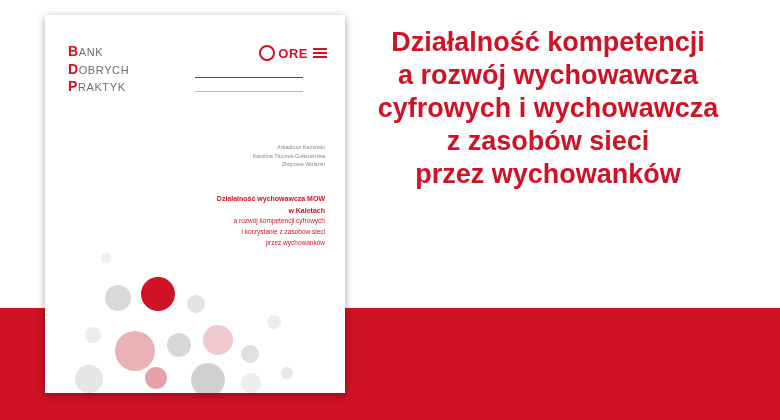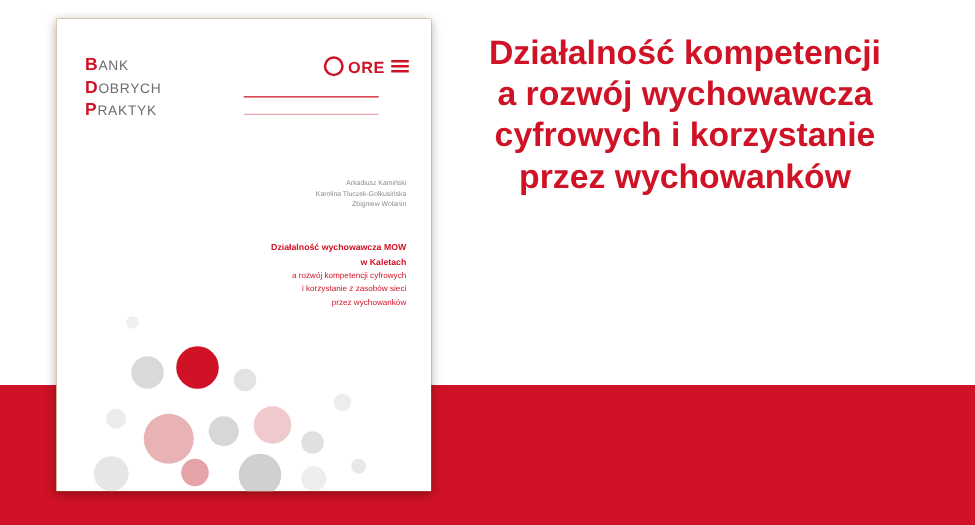--- a/index.html
+++ b/index.html
@@ -224,17 +224,18 @@
       <div class="dot" style="left:146px; top:348px; width:34px; height:34px; background:#d0d0d0;"></div>
       <div class="dot" style="left:196px; top:358px; width:20px; height:20px; background:#eeeeee;"></div>
       <div class="dot" style="left:236px; top:352px; width:12px; height:12px; background:#e8e8e8;"></div>
       <div class="dot" style="left:56px; top:238px; width:10px; height:10px; background:#efefef;"></div>
     </div>
   </div>
 
   <div class="headline">
     <span class="ln">Działalność kompetencji</span>
     <span class="ln">a rozwój wychowawcza</span>
-    <span class="ln">cyfrowych i korzystanie</span>
+    <span class="ln">cyfrowych i wychowawcza</span>
+    <span class="ln">z zasobów sieci</span>
     <span class="ln">przez wychowanków</span>
   </div>
 
 </div>
 
 </body></html>

